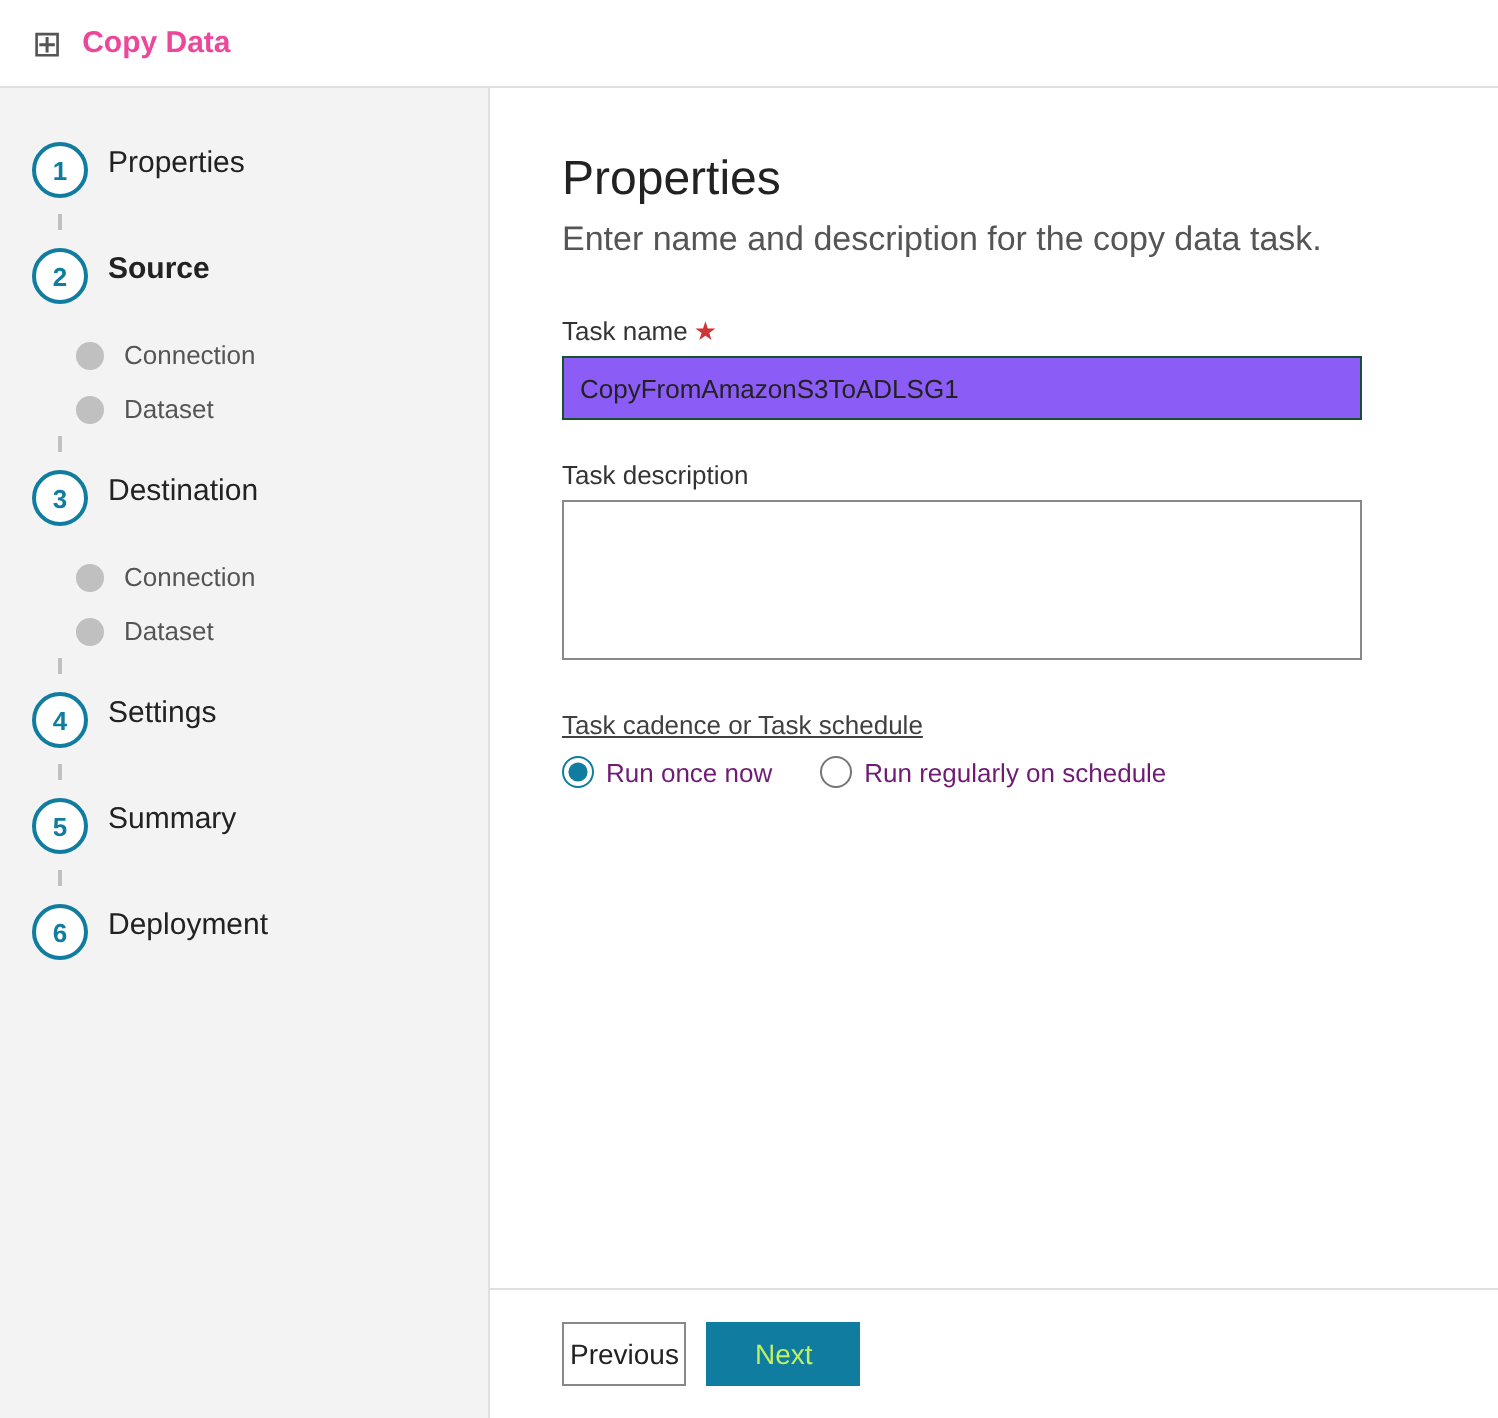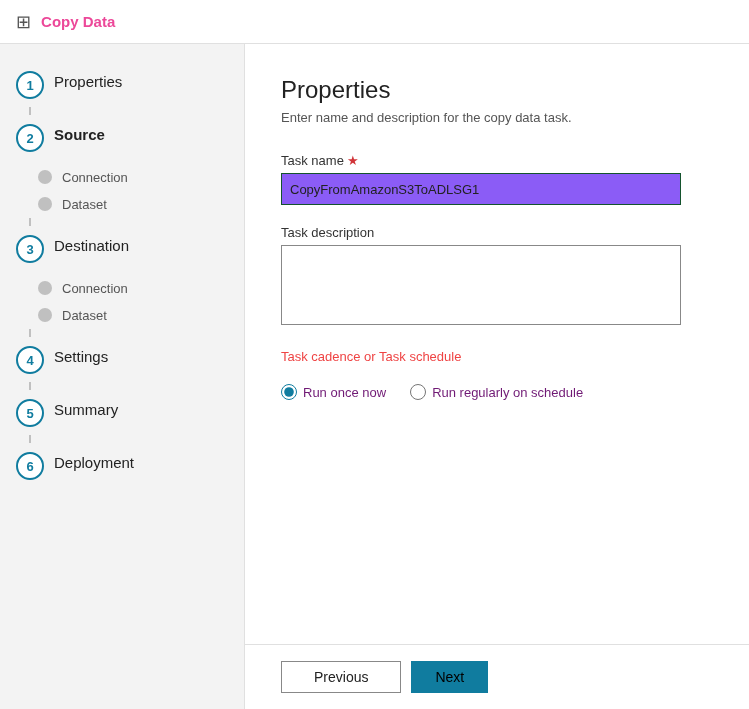--- a/index.html
+++ b/index.html
@@ -87,21 +87,21 @@
       font-weight: 700;
     }
 
     
     .sub-items {
       padding-left: 38px;
       margin-top: 4px;
     }
     .sub-item {
       display: flex;
-      align-items: flex-start;
+      align-items: flex-end;
       padding: 6px 16px 6px 0;
       cursor: pointer;
     }
     .sub-circle {
       width: 14px;
       height: 14px;
       border-radius: 50%;
       background: #c0c0c0;
       margin-right: 10px;
       flex-shrink: 0;
@@ -124,21 +124,21 @@
       padding: 32px 36px 16px 36px;
       overflow-y: auto;
     }
     .page-title {
       font-size: 24px;
       font-weight: 300;
       color: #222;
       margin-bottom: 6px;
     }
     .page-subtitle {
-      font-size: 13px;
+      font-size: 17px;
       color: #555;
       margin-bottom: 28px;
     }
 
     
     .form-group {
       margin-bottom: 20px;
     }
     .form-label {
       font-size: 13px;
@@ -175,22 +175,23 @@
       background: #fff;
       resize: none;
     }
 
     
     .cadence-section {
       margin-top: 8px;
     }
     .cadence-label {
       font-size: 13px;
-      color: #ef4444;
-      margin-bottom: 20px;
+      color: #404040;
+      margin-bottom: 8px;
+      text-decoration: underline;
     }
     .radio-group {
       display: flex;
       align-items: center;
       gap: 24px;
     }
     .radio-option {
       display: flex;
       align-items: center;
       gap: 6px;
@@ -210,33 +211,33 @@
     
     .footer {
       padding: 16px 36px;
       border-top: 1px solid #e0e0e0;
       display: flex;
       gap: 10px;
       background: #fff;
       flex-shrink: 0;
     }
     .btn-previous {
-      padding: 7px 32px;
+      padding: 7px 3px;
       border: 1px solid #888;
       background: #fff;
       font-size: 14px;
       color: #222;
       cursor: pointer;
     }
     .btn-next {
       padding: 7px 24px;
       border: none;
       background: #107c9f;
       font-size: 14px;
-      color: #000000;
+      color: #bef264;
       cursor: pointer;
       font-weight: 500;
     }
 
     
     .nav-connector {
       width: 2px;
       background: #c0c0c0;
       margin-left: 29px;
       height: 8px;

